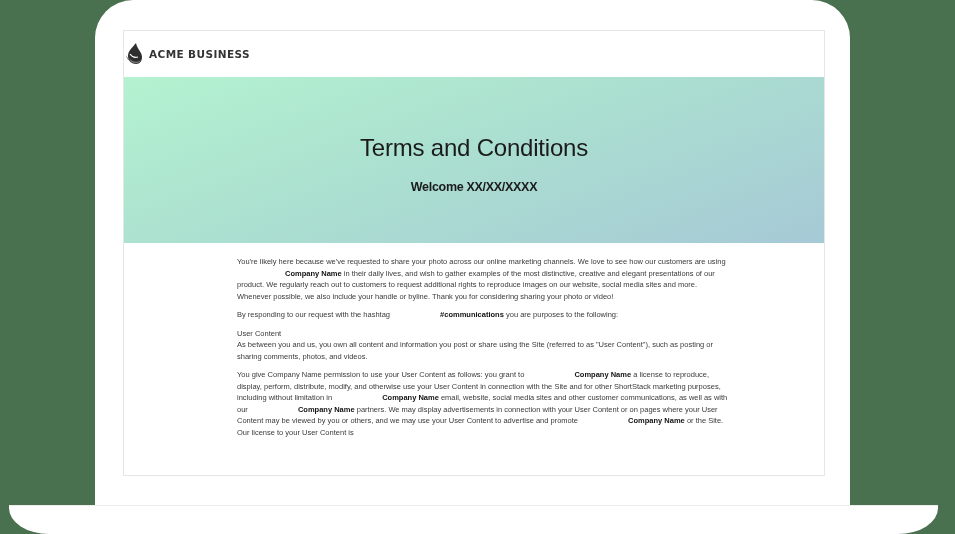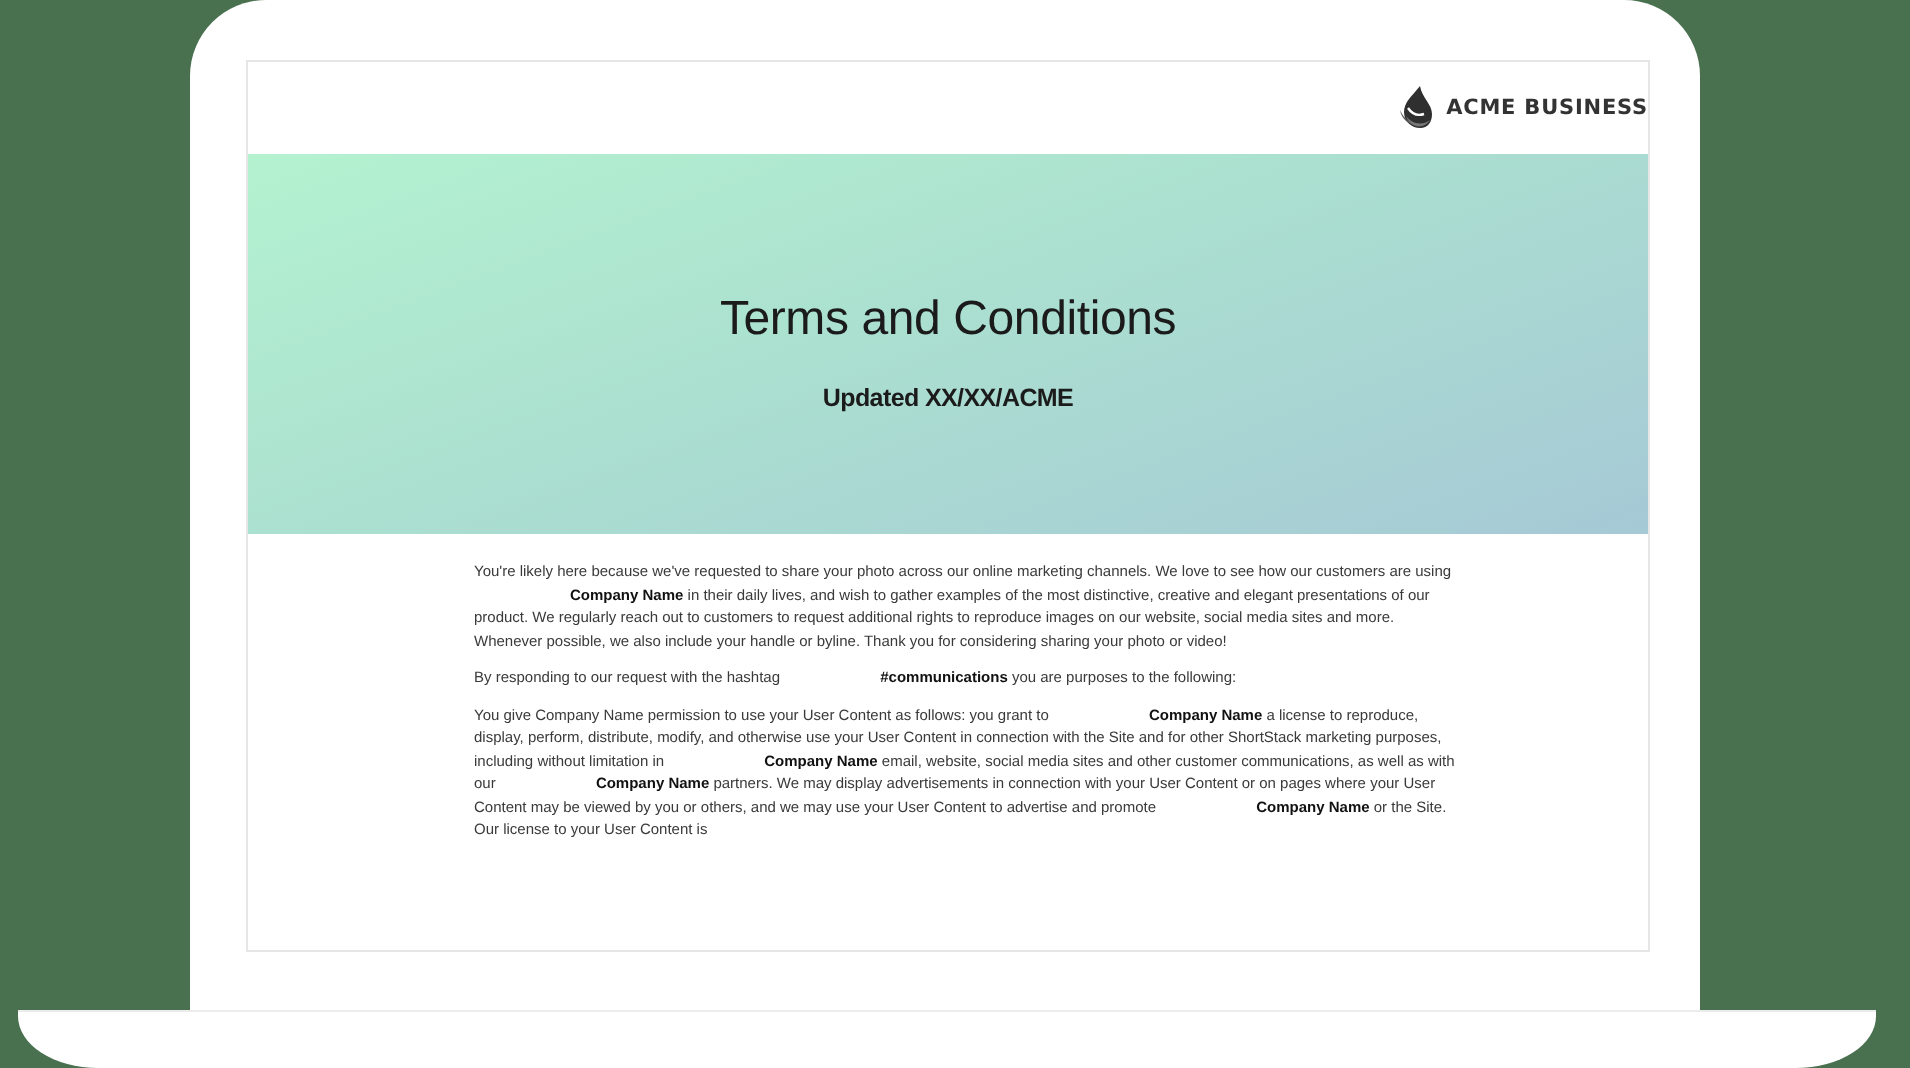--- a/index.html
+++ b/index.html
@@ -26,31 +26,31 @@
 
     
     .screen {
       position: absolute; left: 123px; top: 30px; width: 702px; height: 446px;
       background: #ffffff;
       border: 1px solid #e6e6e6;
       overflow: hidden;
     }
 
     .site-header {
-      height: 46px; display: flex; align-items: center; justify-content: flex-end;
+      height: 46px; display: flex; align-items: center; justify-content: flex-start;
       gap: 5px; background: #fff;
     }
     .logo-icon { width: 20px; height: 24px; display: inline-block; }
     .logo-text {
       font-family: "DejaVu Sans", sans-serif; font-weight: bold;
       font-size: 10.5px; letter-spacing: 0.4px; color: #333;
     }
 
     .hero {
-      height: 190px;
+      height: 166px;
       background: linear-gradient(160deg, #b4f2d0 0%, #abe0d0 45%, #a6c9d6 100%);
       display: flex; flex-direction: column; align-items: center; justify-content: center;
       padding-top: 8px;
     }
     .hero-title {
       font-family: "Liberation Sans", sans-serif; font-weight: normal;
       font-size: 24px; color: #1b1b1b; letter-spacing: -0.2px;
     }
     .hero-sub {
       margin-top: 18px;
@@ -90,32 +90,36 @@
           <path d="M2 13 C4 18 9 21 14 20 C9 22 3 19 2 13 Z" fill="#555"></path>
           <path d="M5 16 C8 20 13 21 17 18 C14 23 7 22 5 16 Z" fill="#777"></path>
           <path d="M6 12 C8 15 11 16 14 15" stroke="#fff" stroke-width="1.2" fill="none"></path>
         </svg>
       </span>
       <span class="logo-text">ACME BUSINESS</span>
     </header>
 
     <section class="hero">
       <h1 class="hero-title">Terms and Conditions</h1>
-      <div class="hero-sub">Updated XX/XX/ACME</div>
+      <div class="hero-sub">Welcome XX/XX/XXXX</div>
     </section>
 
     <main class="content">
 
       <p class="para">
         <span>You're likely here because we've requested to share your photo across our online marketing channels. We love to see how our customers are using </span><b>Company Name</b><span> in their daily lives, and wish to gather examples of the most distinctive, creative and elegant presentations of our product. We regularly reach out to customers to request additional rights to reproduce images on our website, social media sites and more. Whenever possible, we also include your handle or byline. Thank you for considering sharing your photo or video!</span>
       </p>
 
       <p class="para">
         <span>By responding to our request with the hashtag </span><b>#communications</b><span> you are purposes to the following:</span>
       </p>
 
+      <p class="para">
+        <span>User Content</span><br>
+        <span>As between you and us, you own all content and information you post or share using the Site (referred to as "User Content"), such as posting or sharing comments, photos, and videos.</span>
+      </p>
 
       <p class="para">
         <span>You give Company Name permission to use your User Content as follows: you grant to </span><b>Company Name</b><span> a license to reproduce, display, perform, distribute, modify, and otherwise use your User Content in connection with the Site and for other ShortStack marketing purposes, including without limitation in </span><b>Company Name</b><span> email, website, social media sites and other customer communications, as well as with our </span><b>Company Name</b><span> partners. We may display advertisements in connection with your User Content or on pages where your User Content may be viewed by you or others, and we may use your User Content to advertise and promote </span><b>Company Name</b><span> or the Site. Our license to your User Content is</span>
       </p>
     </main>
   </div>
 </div>
 
 </body></html>

